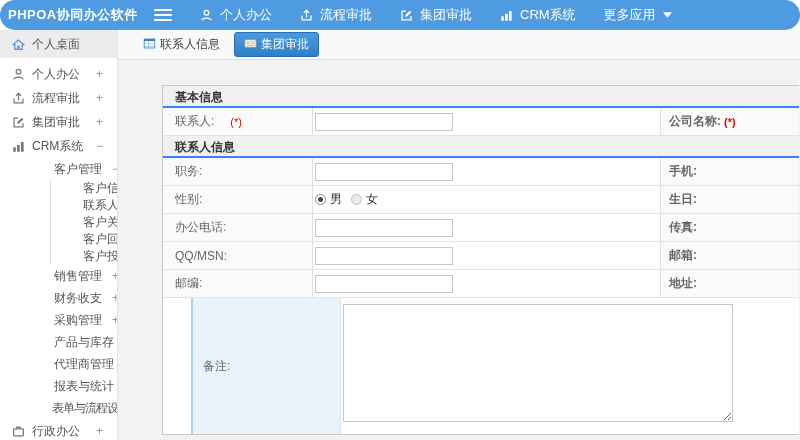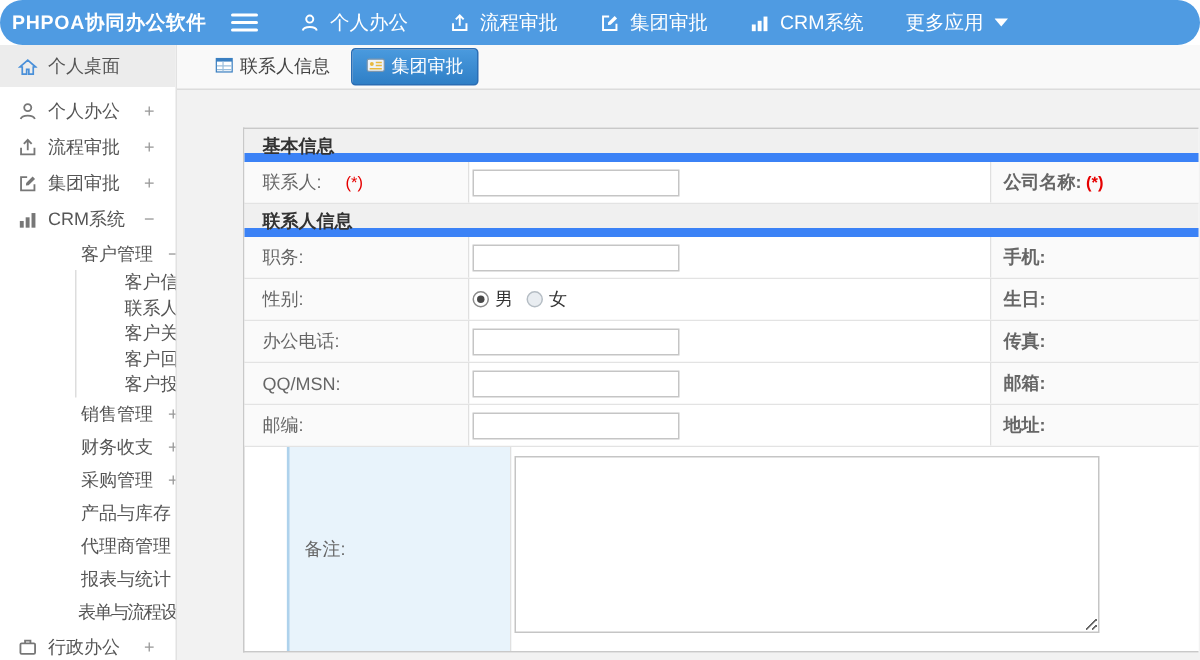--- a/index.html
+++ b/index.html
@@ -33,21 +33,21 @@
   .sub2 .sitem { height:17px; line-height:17px; padding-left:32px; cursor:pointer; white-space:nowrap; }
 
   
   .tabbar { height:30px; background:#f9f9f9; border-bottom:1px solid #dcdcdc; display:flex; align-items:center; padding-left:19px; gap:8px; }
   .tab { display:flex; align-items:center; gap:4px; font-size:12px; color:#444; cursor:pointer; padding:3px 6px; }
   .tab.active { background:linear-gradient(#4a9ade,#2f7fc6); border:1px solid #2a6db4; border-radius:3px; color:#fff; padding:3px 9px; }
 
   
   .form-panel { margin:25px 0 0 44px; width:637px; background:#fff;
     border:1px solid #c9c9c9; border-right:none; }
-  .sec-header { height:22px; line-height:22px; background:#f0f0f0; border-bottom:6px solid #3b82f6;
+  .sec-header { height:22px; line-height:22px; background:#f0f0f0; border-bottom:2px solid #3b82f6;
     font-size:12px; font-weight:bold; color:#333; padding-left:12px; }
   .sec-header + .frow { border-top:none; }
   .frow { display:flex; align-items:stretch; border-bottom:1px solid #e3e3e3; min-height:28px; }
   .frow:last-child { border-bottom:none;padding-left:28px; }
   .c-label { width:150px; min-width:150px; background:#fafafa; border-right:1px solid #e0e0e0;
     padding-left:12px; display:flex; align-items:center; font-size:12px; color:#666; gap:16px; }
   .c-input { width:348px; min-width:348px; background:#fff; border-right:1px solid #e0e0e0;
     display:flex; align-items:center; padding-left:2px; }
   .c-rlabel { flex:1; background:#fafafa; padding-left:8px; display:flex; align-items:center;
     font-size:12px; color:#666; gap:3px;font-weight:bold; }

